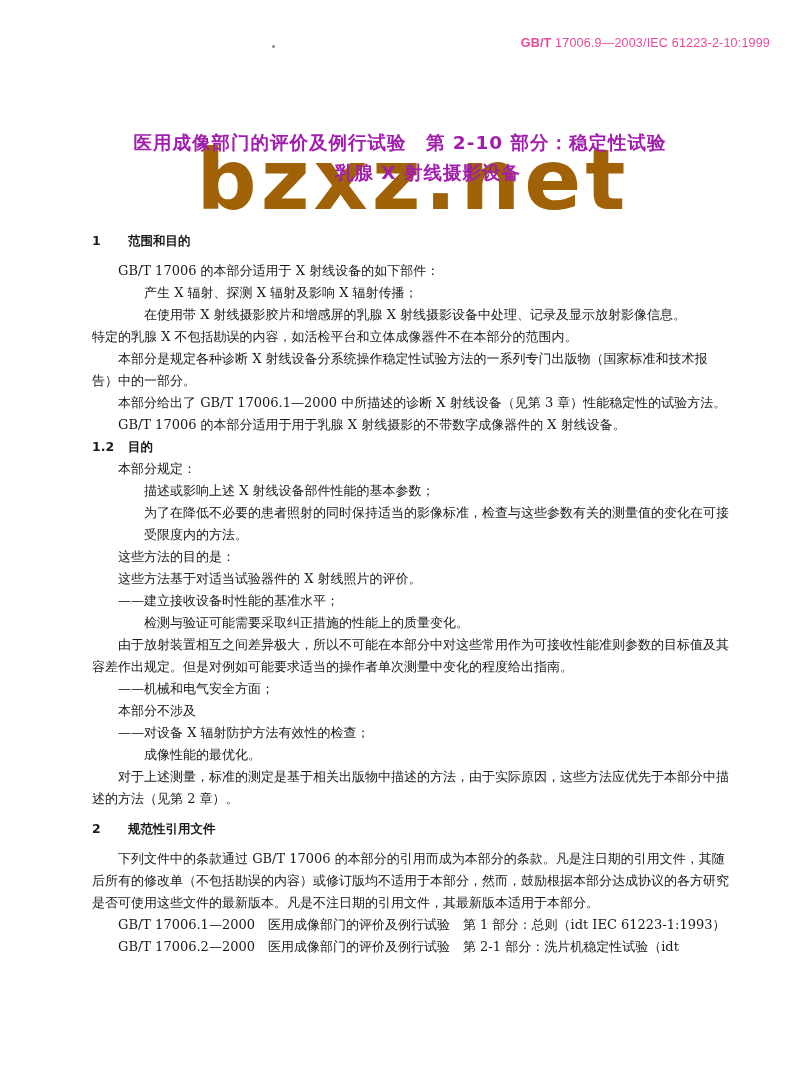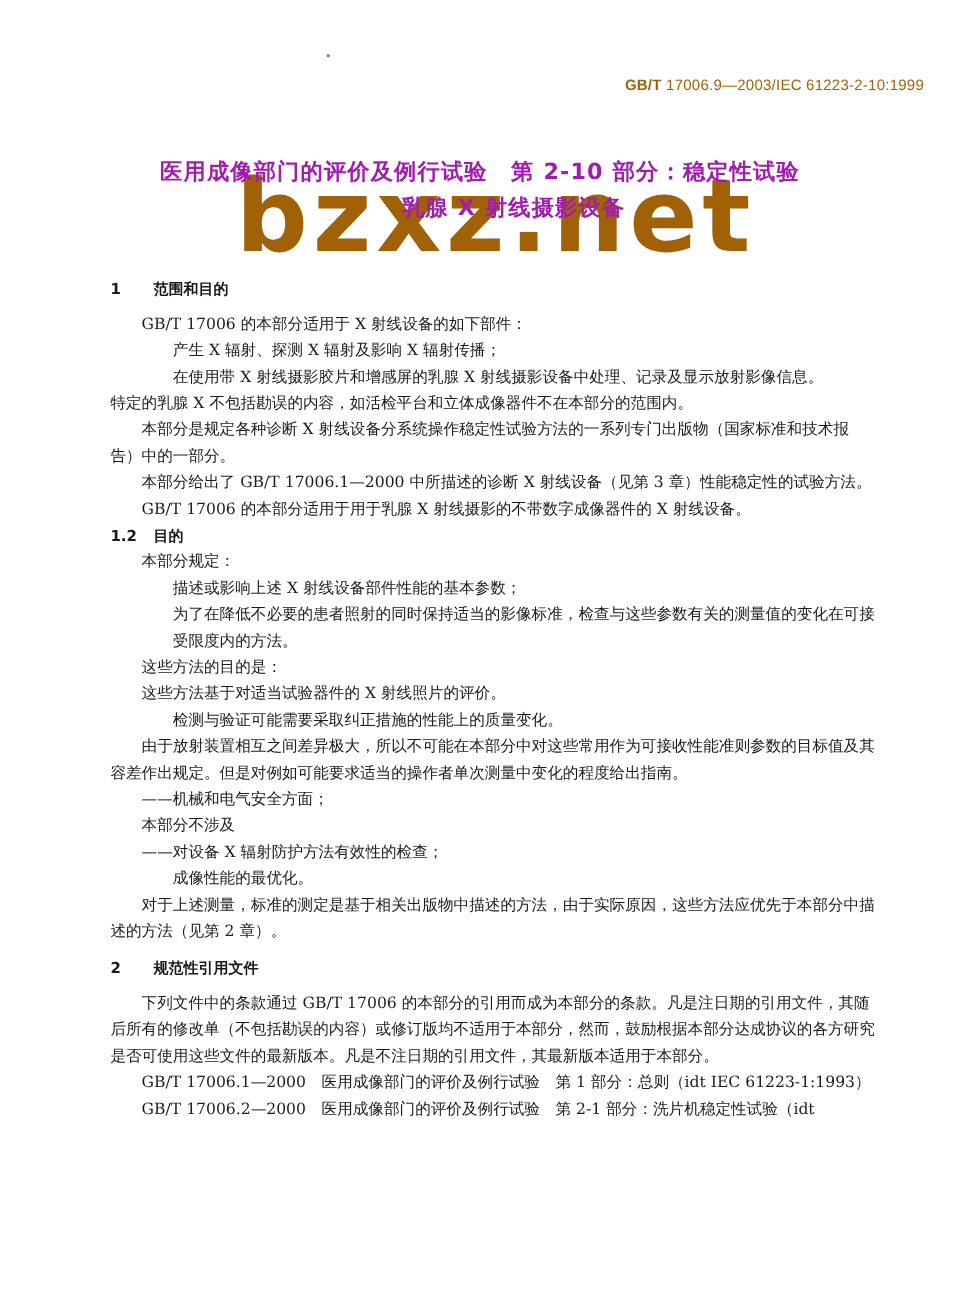--- a/index.html
+++ b/index.html
@@ -2,23 +2,23 @@
 <html><head>
 <meta charset="utf-8">
 <style>
   html, body { margin: 0; padding: 0; background: #ffffff; }
   body {
     width: 800px; height: 1085px; position: relative; overflow: hidden;
     font-family: "DejaVu Serif", "Liberation Serif", serif;
     color: #1a1a1a;
   }
   .std-code {
-    position: absolute; top: 64px; right: 30px;
+    position: absolute; top: 36px; right: 30px;
     font-family: "Liberation Sans", "DejaVu Sans", sans-serif;
-    font-size: 12.5px; color: #a16207; letter-spacing: 0.2px;
+    font-size: 12.5px; color: #ec4899; letter-spacing: 0.2px;
   }
   .std-code b { font-weight: bold; }
   .watermark {
     position: absolute; left: 13px; width: 800px; top: 138px;
     text-align: center; font-family: "DejaVu Sans", sans-serif;
     font-size: 84px; font-weight: bold; color: #a16207; letter-spacing: 4px;
     z-index: 0; line-height: 1;
   }
   .title {
     position: relative; z-index: 1; text-align: center;
@@ -69,20 +69,21 @@
   <p class="p in1">GB/T 17006 的本部分适用于用于乳腺 X 射线摄影的不带数字成像器件的 X 射线设备。</p>
 
   <div class="h2">
     <span class="num">1.2</span><span>目的</span>
   </div>
   <p class="p in1">本部分规定：</p>
   <p class="p in2">描述或影响上述 X 射线设备部件性能的基本参数；</p>
   <p class="p in2">为了在降低不必要的患者照射的同时保持适当的影像标准，检查与这些参数有关的测量值的变化在可接受限度内的方法。</p>
   <p class="p in1">这些方法的目的是：</p>
   <p class="p in1">这些方法基于对适当试验器件的 X 射线照片的评价。</p>
+  <p class="p in1">——建立接收设备时性能的基准水平；</p>
   <p class="p in2">检测与验证可能需要采取纠正措施的性能上的质量变化。</p>
   <p class="p wrap">由于放射装置相互之间差异极大，所以不可能在本部分中对这些常用作为可接收性能准则参数的目标值及其容差作出规定。但是对例如可能要求适当的操作者单次测量中变化的程度给出指南。</p>
   <p class="p in1">——机械和电气安全方面；</p>
   <p class="p in1">本部分不涉及</p>
   <p class="p in1">——对设备 X 辐射防护方法有效性的检查；</p>
   <p class="p in2">成像性能的最优化。</p>
   <p class="p wrap">对于上述测量，标准的测定是基于相关出版物中描述的方法，由于实际原因，这些方法应优先于本部分中描述的方法（见第 2 章）。</p>
 
   <div class="gap"></div>
   <div class="h1">

